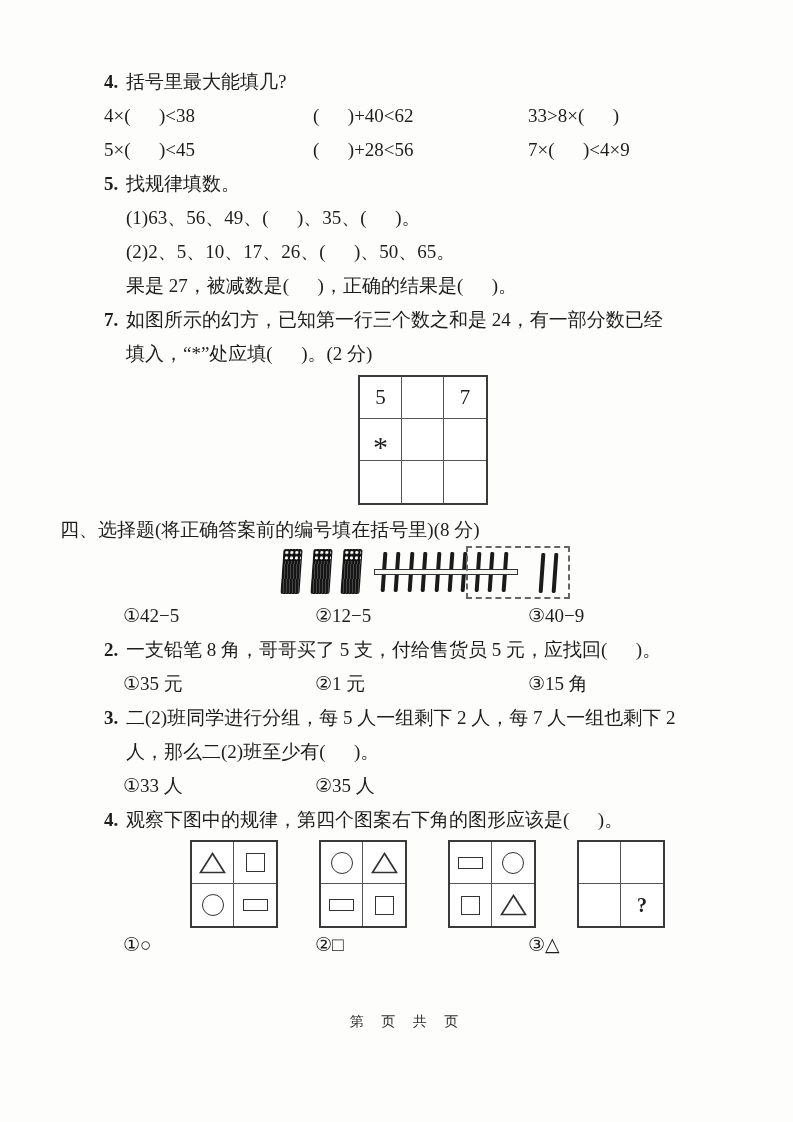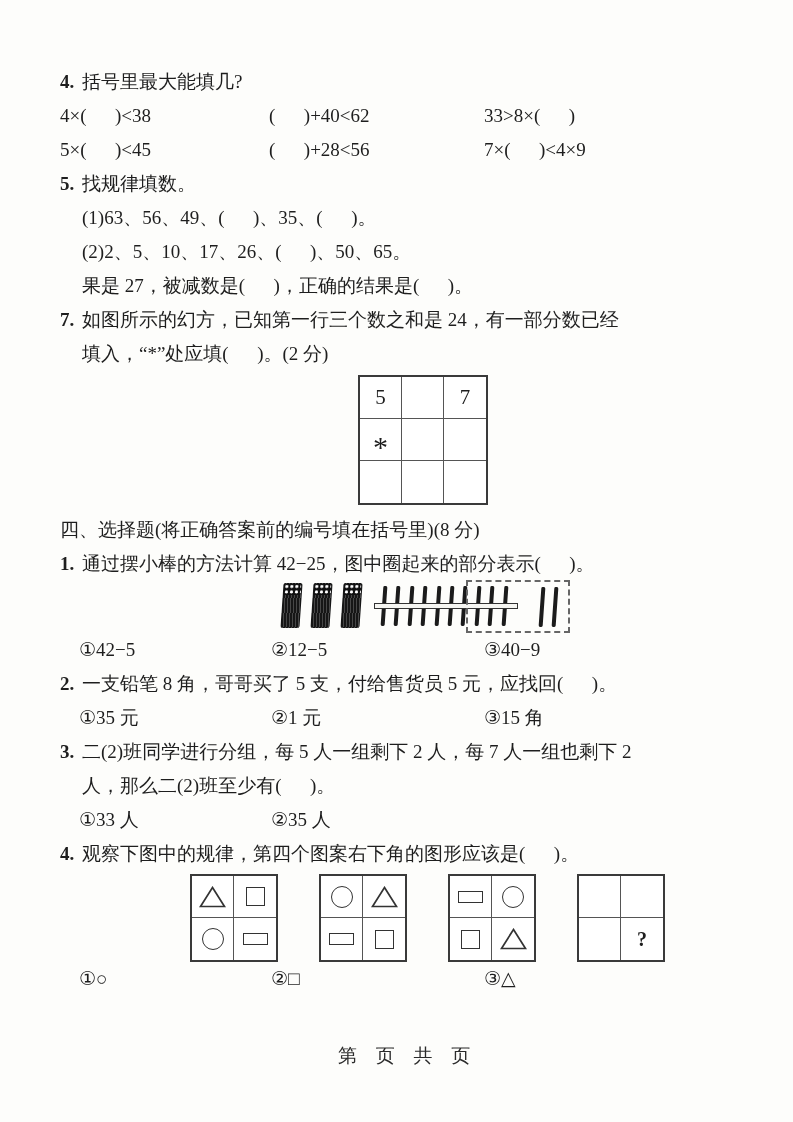--- a/index.html
+++ b/index.html
@@ -4,21 +4,21 @@
 <style>
   html,body{margin:0;padding:0;}
   body{
     width:793px;height:1122px;overflow:hidden;
     background:#fdfdfb;color:#1e1e1e;
     font-family:"Liberation Serif","DejaVu Serif","DejaVu Sans",serif;
     font-size:19px;
   }
   .page{box-sizing:border-box;width:793px;height:1122px;padding:65px 38px 0 60px;position:relative;}
   .line{line-height:34px;white-space:nowrap;}
-  .q{}
+  .q{margin-left:44px;}
   .qnum{font-weight:bold;display:inline-block;width:22px;}
   .indent{padding-left:22px;}
   .sect{font-weight:normal;margin-top:8px;line-height:34px;}
   .eq-row{display:grid;grid-template-columns:209px 215px 1fr;line-height:34px;}
   .opt-row{display:grid;grid-template-columns:192px 213px 1fr;padding-left:19px;line-height:34px;}
 
   
   .magic-square{margin:4px 0 0 298px;display:grid;grid-template-columns:repeat(3,42px);grid-auto-rows:42px;border:2px solid #3a3a3a;width:max-content;background:#fff;}
   .ms-cell{border-right:1px solid #555;border-bottom:1px solid #555;display:flex;align-items:center;justify-content:center;font-size:21px;line-height:normal;}
   .ms-cell:nth-child(3n){border-right:0;}
@@ -41,21 +41,21 @@
   .pcell{border-right:1px solid #555;border-bottom:1px solid #555;display:flex;align-items:center;justify-content:center;}
   .pcell:nth-child(2n){border-right:0;}
   .pcell:nth-child(n+3){border-bottom:0;}
   .pcell.qmark{font-size:20px;font-weight:bold;}
   .shape{box-sizing:border-box;}
   .shape.square{width:19px;height:19px;border:1.7px solid #333;}
   .shape.circle{width:22px;height:22px;border:1.7px solid #333;border-radius:50%;}
   .shape.rect{width:25px;height:12px;border:1.7px solid #333;}
   .shape.triangle{width:27px;height:22px;display:flex;}
 
-  .footer{margin-top:46px;text-align:center;letter-spacing:7px;font-size:19px;color:#2b2b2b;line-height:28px;}
+  .footer{margin-top:46px;text-align:center;letter-spacing:7px;font-size:14px;color:#2b2b2b;line-height:28px;}
 </style>
 </head>
 <body>
 
 <div class="page">
 
   <div class="line q"><span class="qnum">4.</span><span>括号里最大能填几?</span></div>
   <div class="eq-row q">
     <span>4×(&nbsp;&nbsp;&nbsp;&nbsp;&nbsp;&nbsp;)&lt;38</span>
     <span>(&nbsp;&nbsp;&nbsp;&nbsp;&nbsp;&nbsp;)+40&lt;62</span>
@@ -83,21 +83,20 @@
       <div class="ms-cell asterisk">*</div>
       <div class="ms-cell"></div>
       <div class="ms-cell"></div>
       <div class="ms-cell"></div>
       <div class="ms-cell"></div>
       <div class="ms-cell"></div>
     </div>
 
   <div class="sect">四、选择题(将正确答案前的编号填在括号里)(8 分)</div>
 
-  <div class="line q"><span class="qnum">1.</span><span>通过摆小棒的方法计算 42−25，图中圈起来的部分表示(&nbsp;&nbsp;&nbsp;&nbsp;&nbsp;&nbsp;)。</span></div>
   <div class="sticks-fig">
       <div class="bundle" style="left: 4px;">
         <div class="bundle-dots"></div>
       </div>
       <div class="bundle" style="left: 34px;">
         <div class="bundle-dots"></div>
       </div>
       <div class="bundle" style="left: 64px;">
         <div class="bundle-dots"></div>
       </div>

